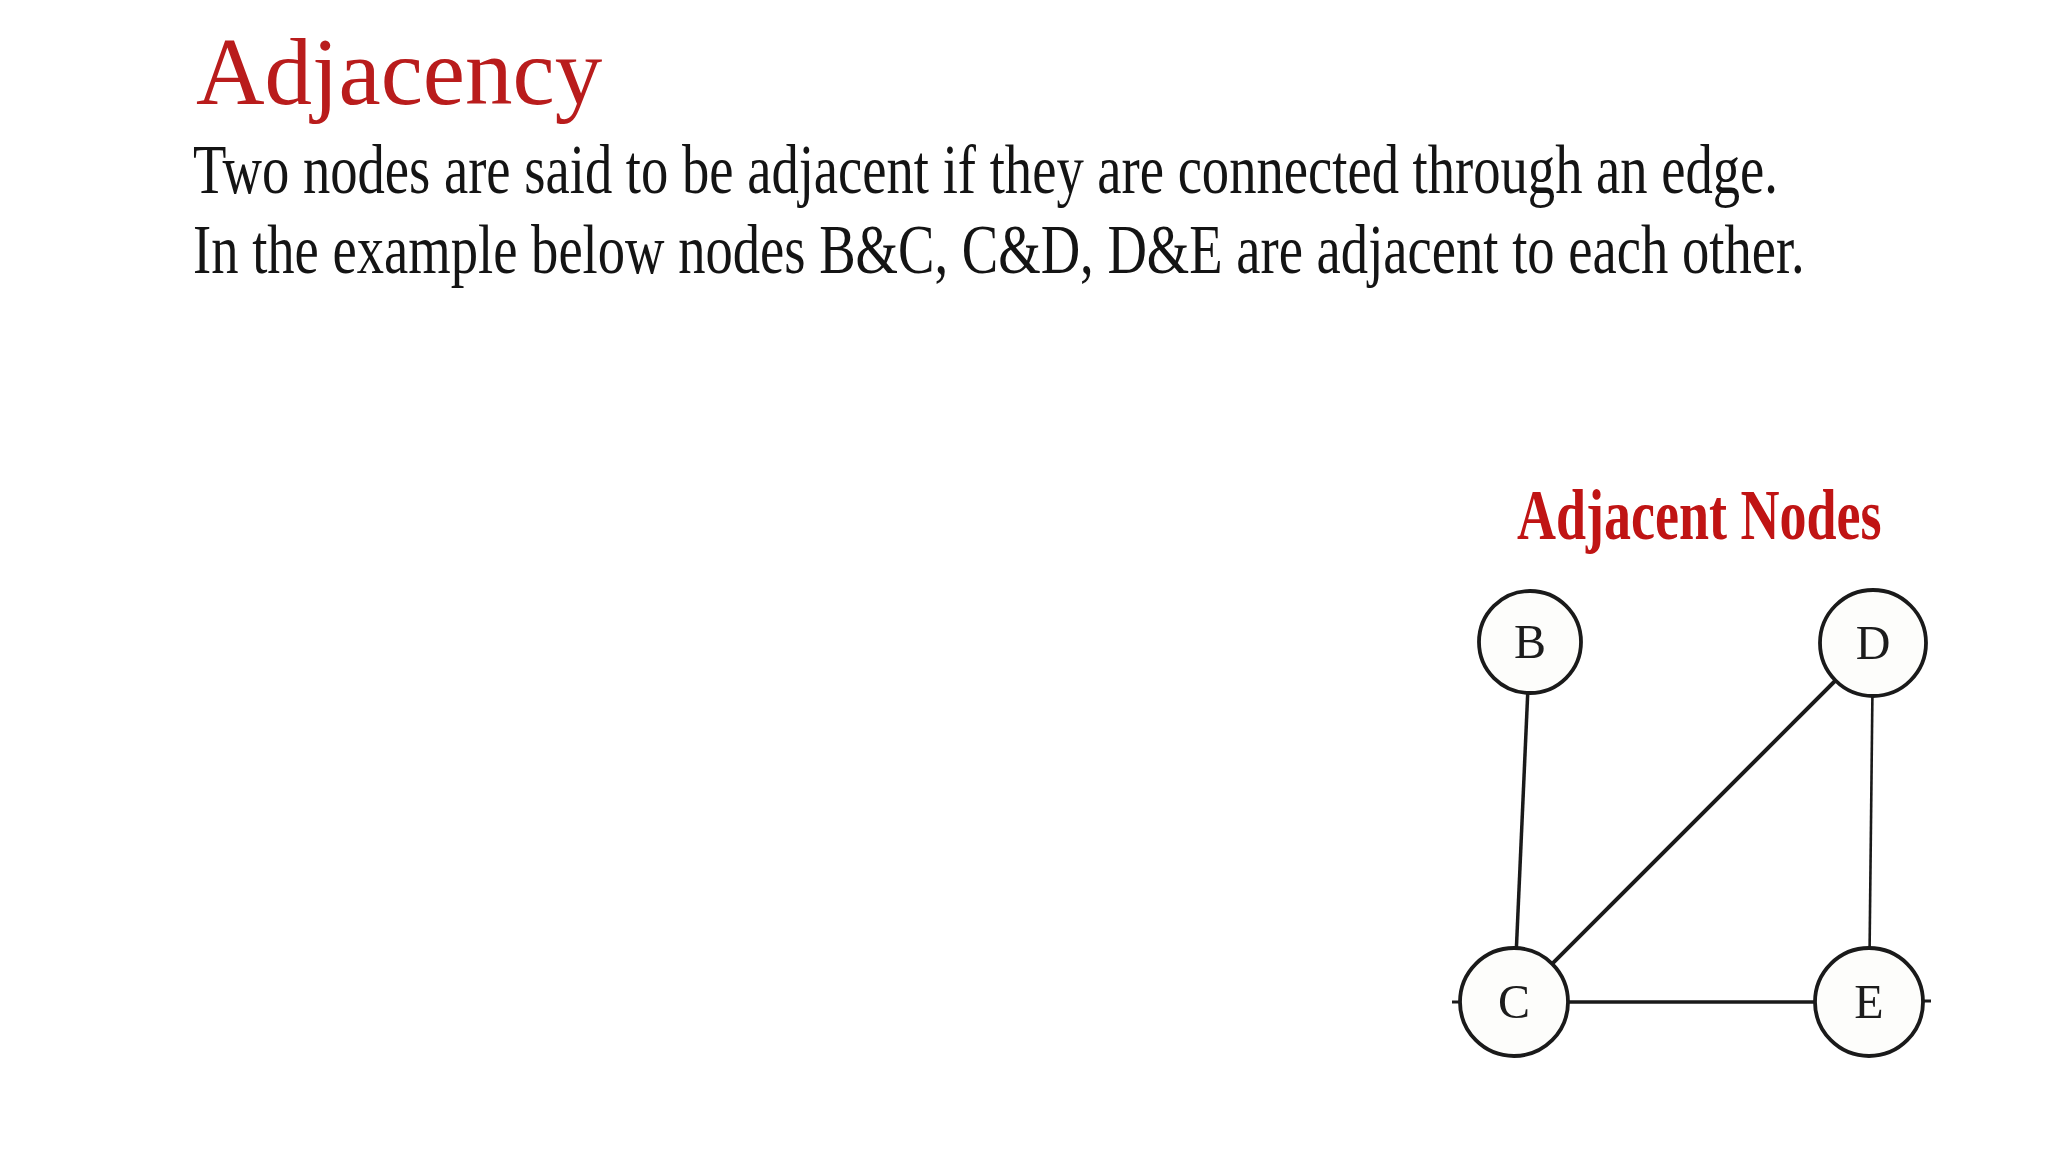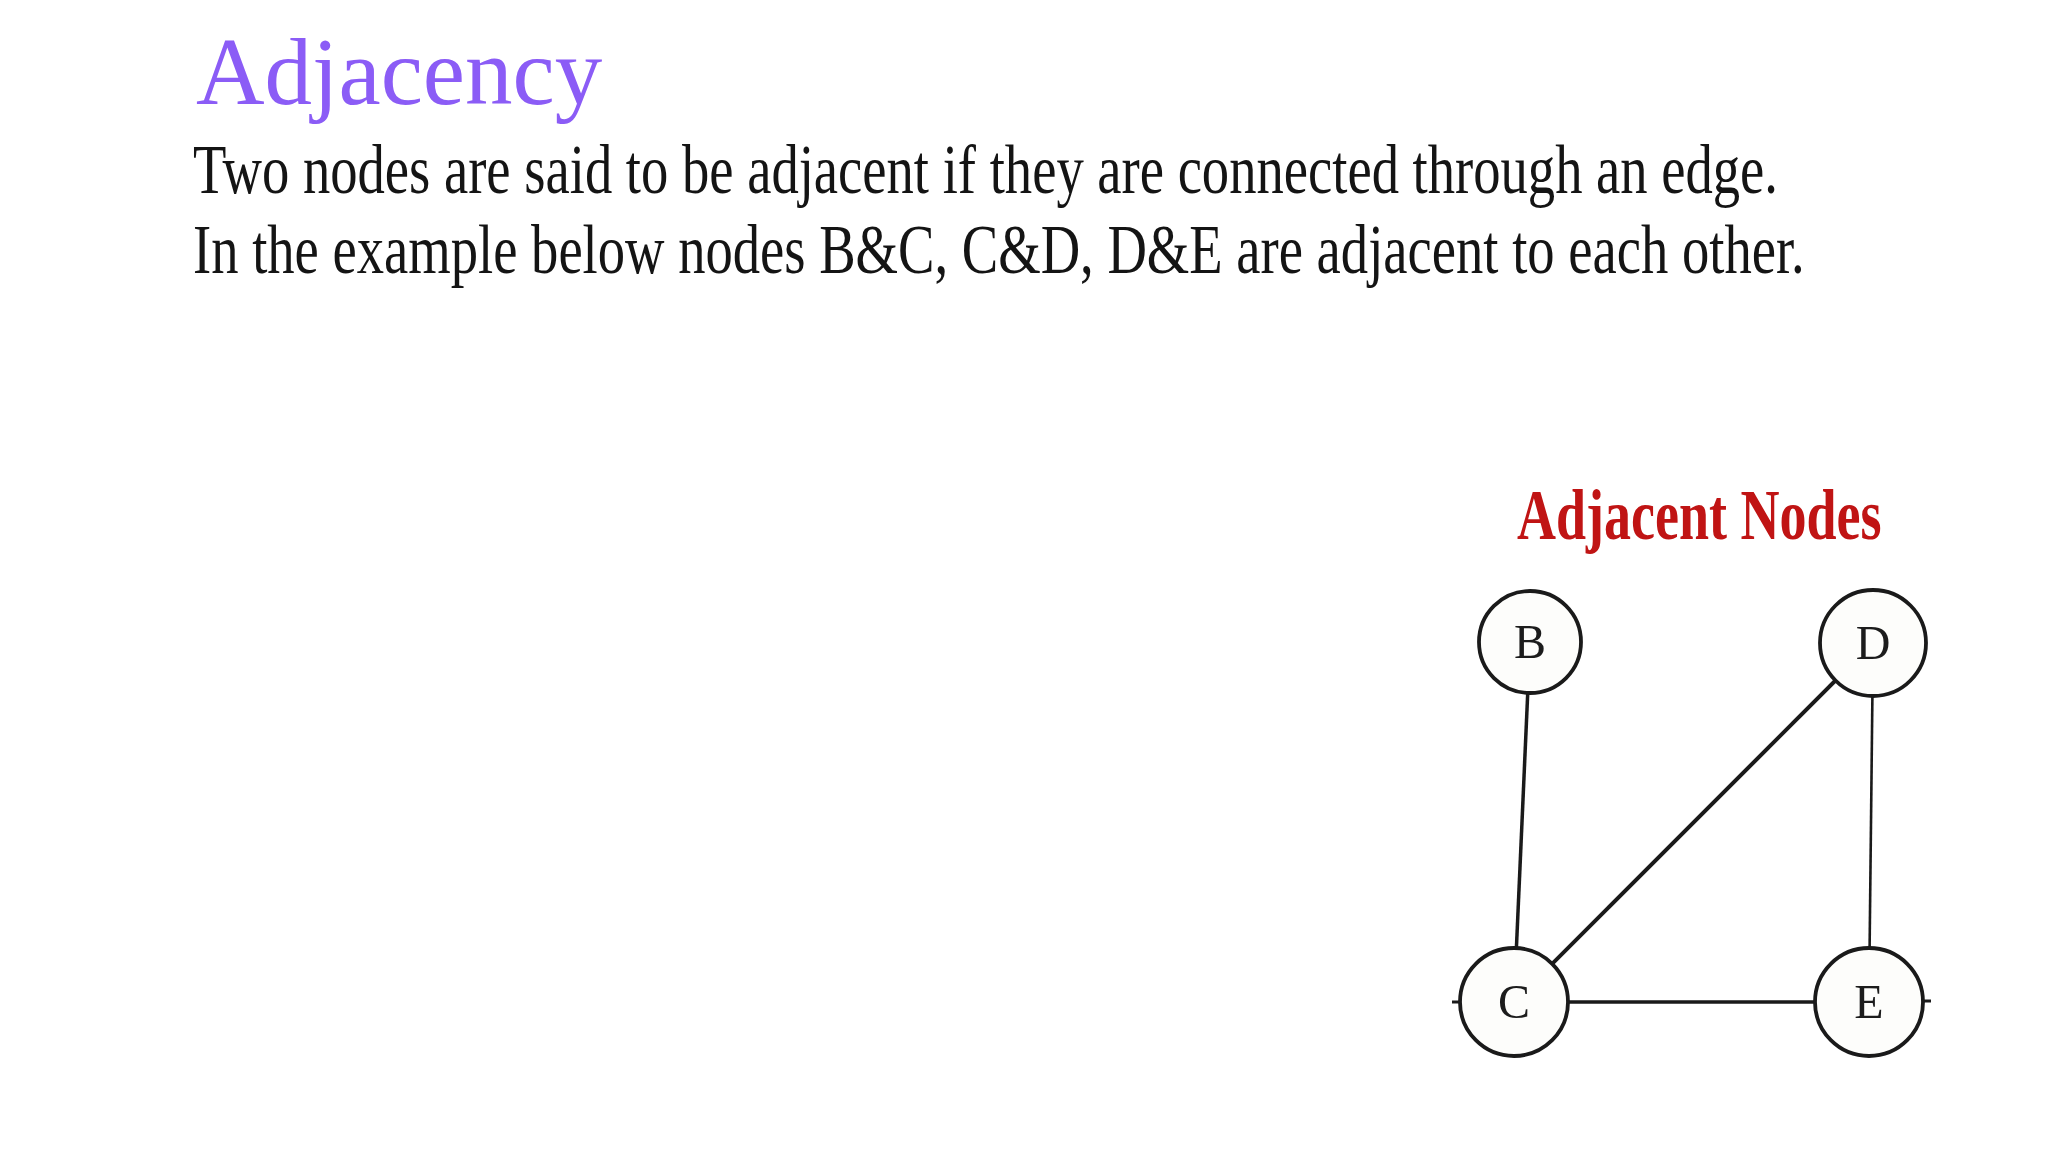--- a/index.html
+++ b/index.html
@@ -55,21 +55,21 @@
     font-family: "Liberation Serif", "DejaVu Serif", serif;
     font-size: 48px;
     fill: #1c1c1c;
   }
 </style>
 </head>
 <body style="background: rgb(255, 255, 255);">
 
 <div class="slide">
 
-  <h1 class="page-title" style="color: #8b5cf6;">Adjacency</h1>
+  <h1 class="page-title" style="color: #b91c1c;">Adjacency</h1>
 
   <div class="body-text" style="color: rgb(20, 20, 20);">
     <div>Two nodes are said to be adjacent if they are connected through an edge.</div>
     <div>In the example below nodes B&amp;C, C&amp;D, D&amp;E are adjacent to each other.</div>
   </div>
 
   <div class="figure-caption" style="color: rgb(192, 20, 20);">Adjacent Nodes</div>
 
   <svg class="graph-svg" viewBox="1400 560 600 560" xmlns="http://www.w3.org/2000/svg">
       <line x1="1530" y1="642" x2="1514" y2="1002" stroke="#1a1a1a" stroke-width="3.5"></line>

